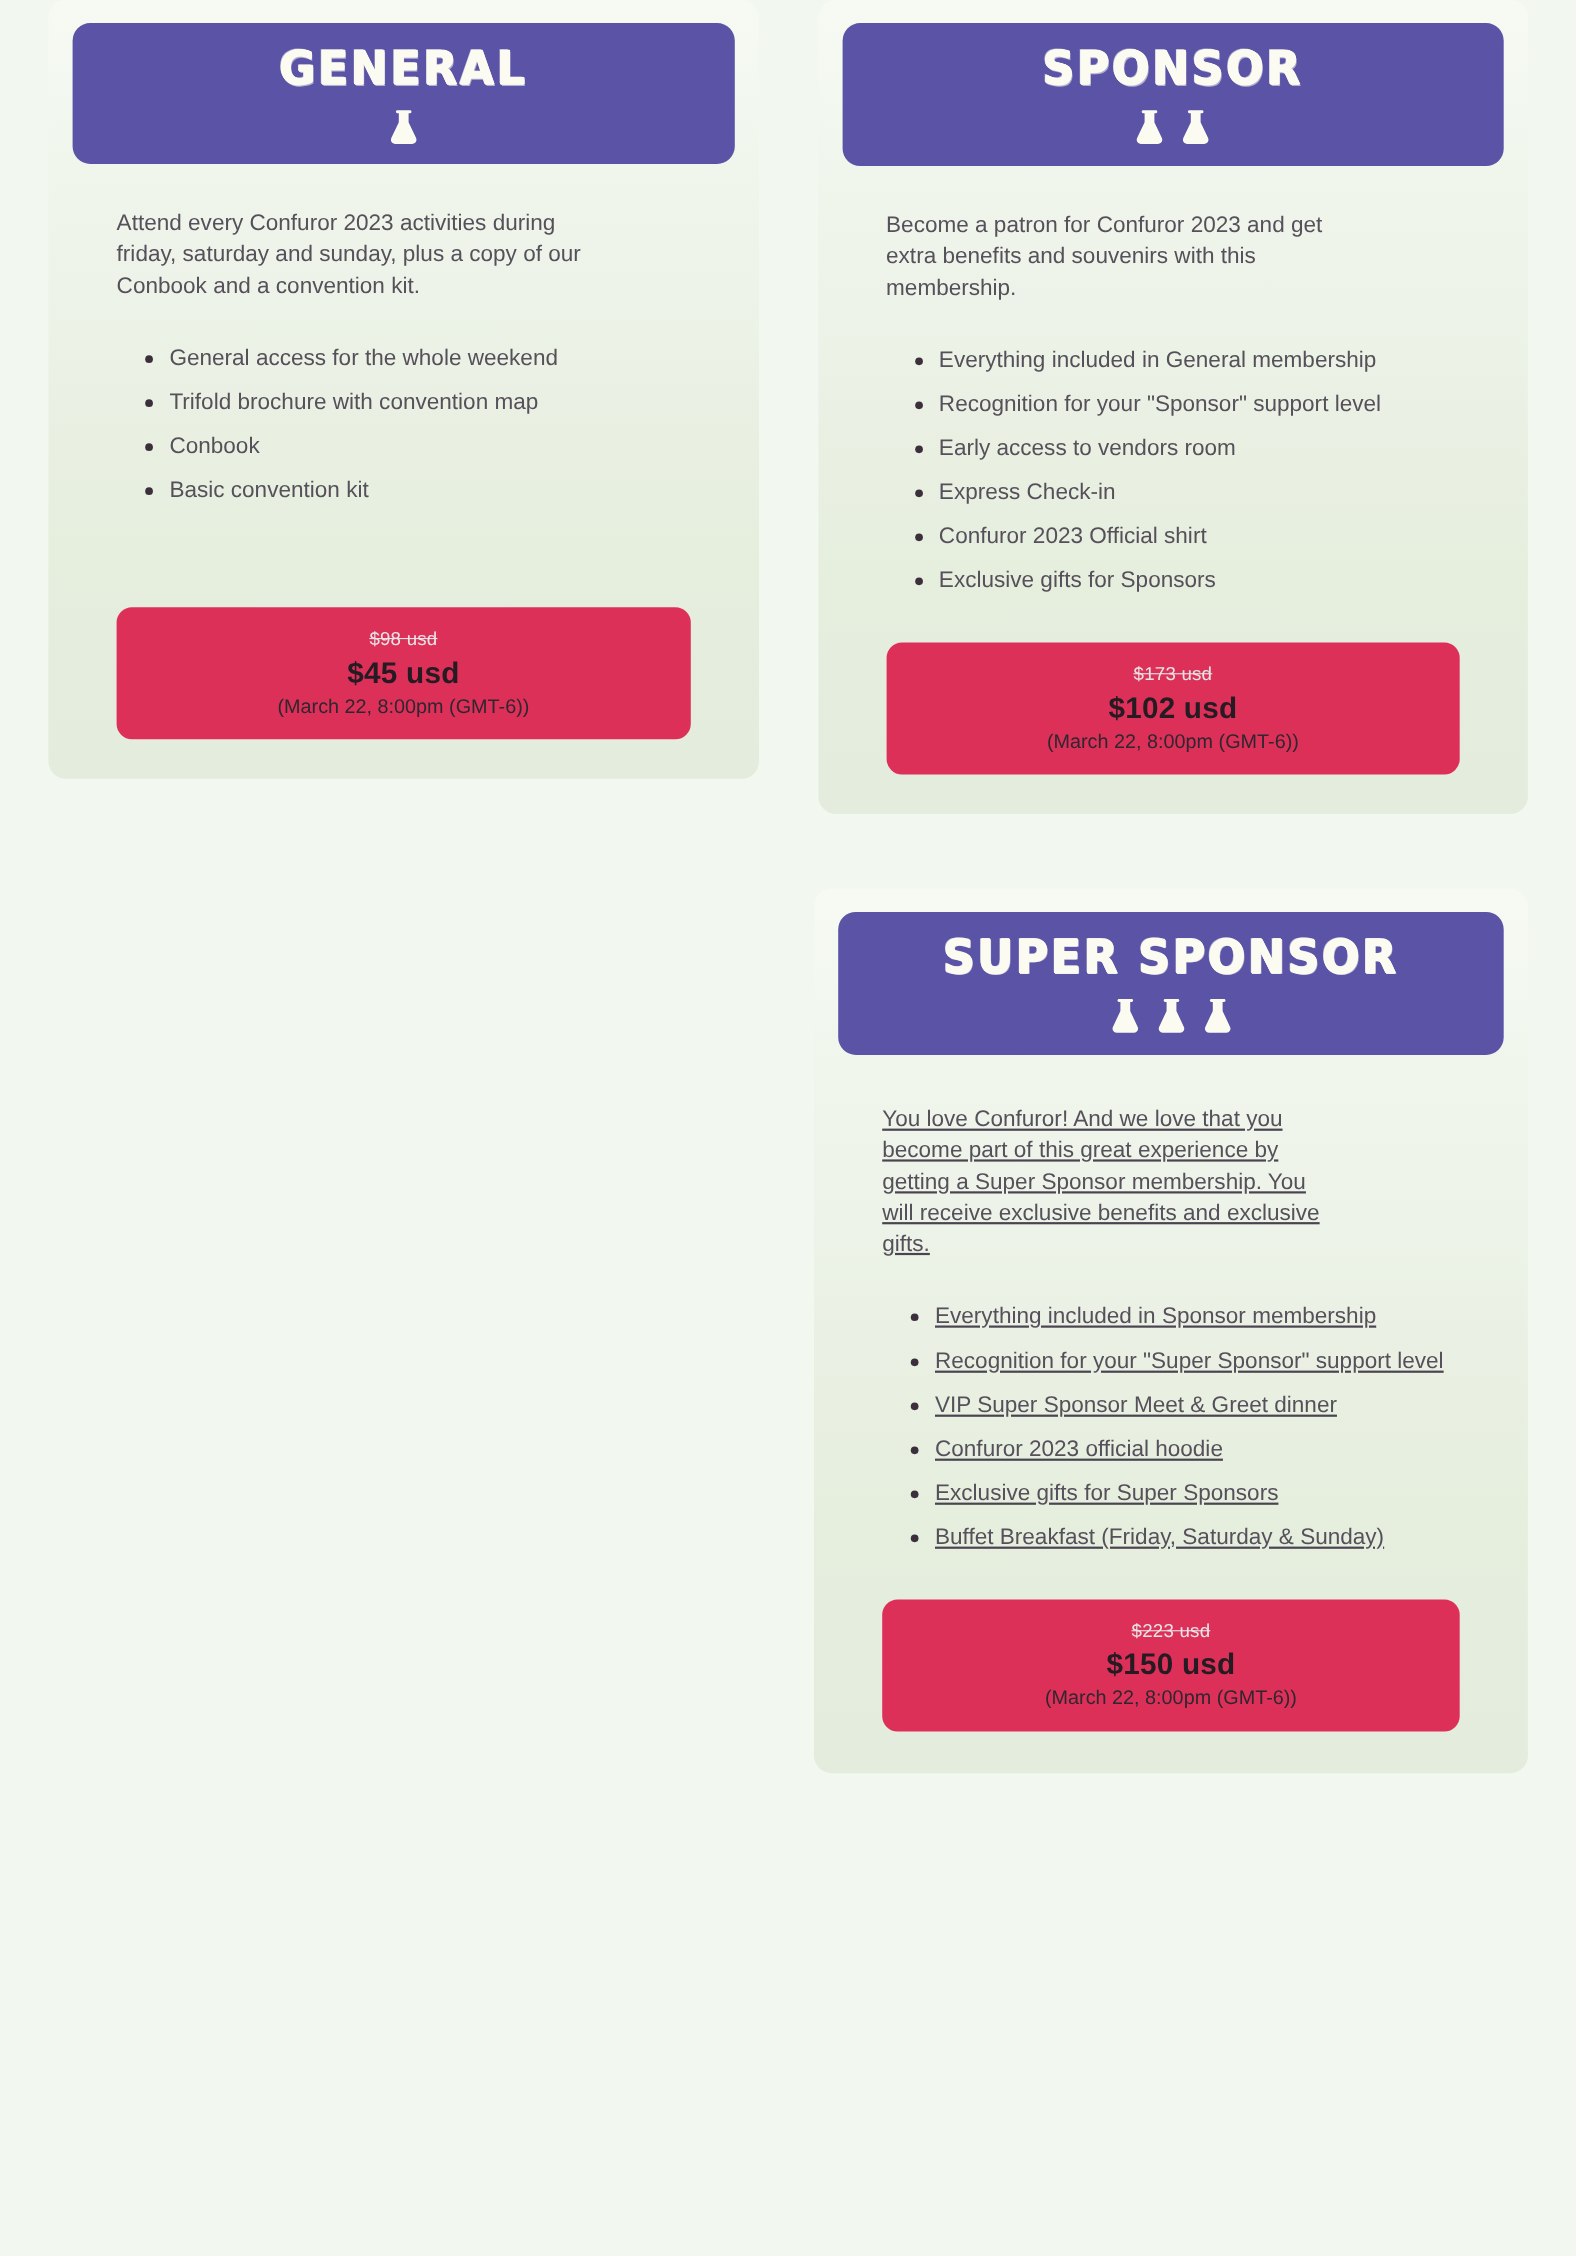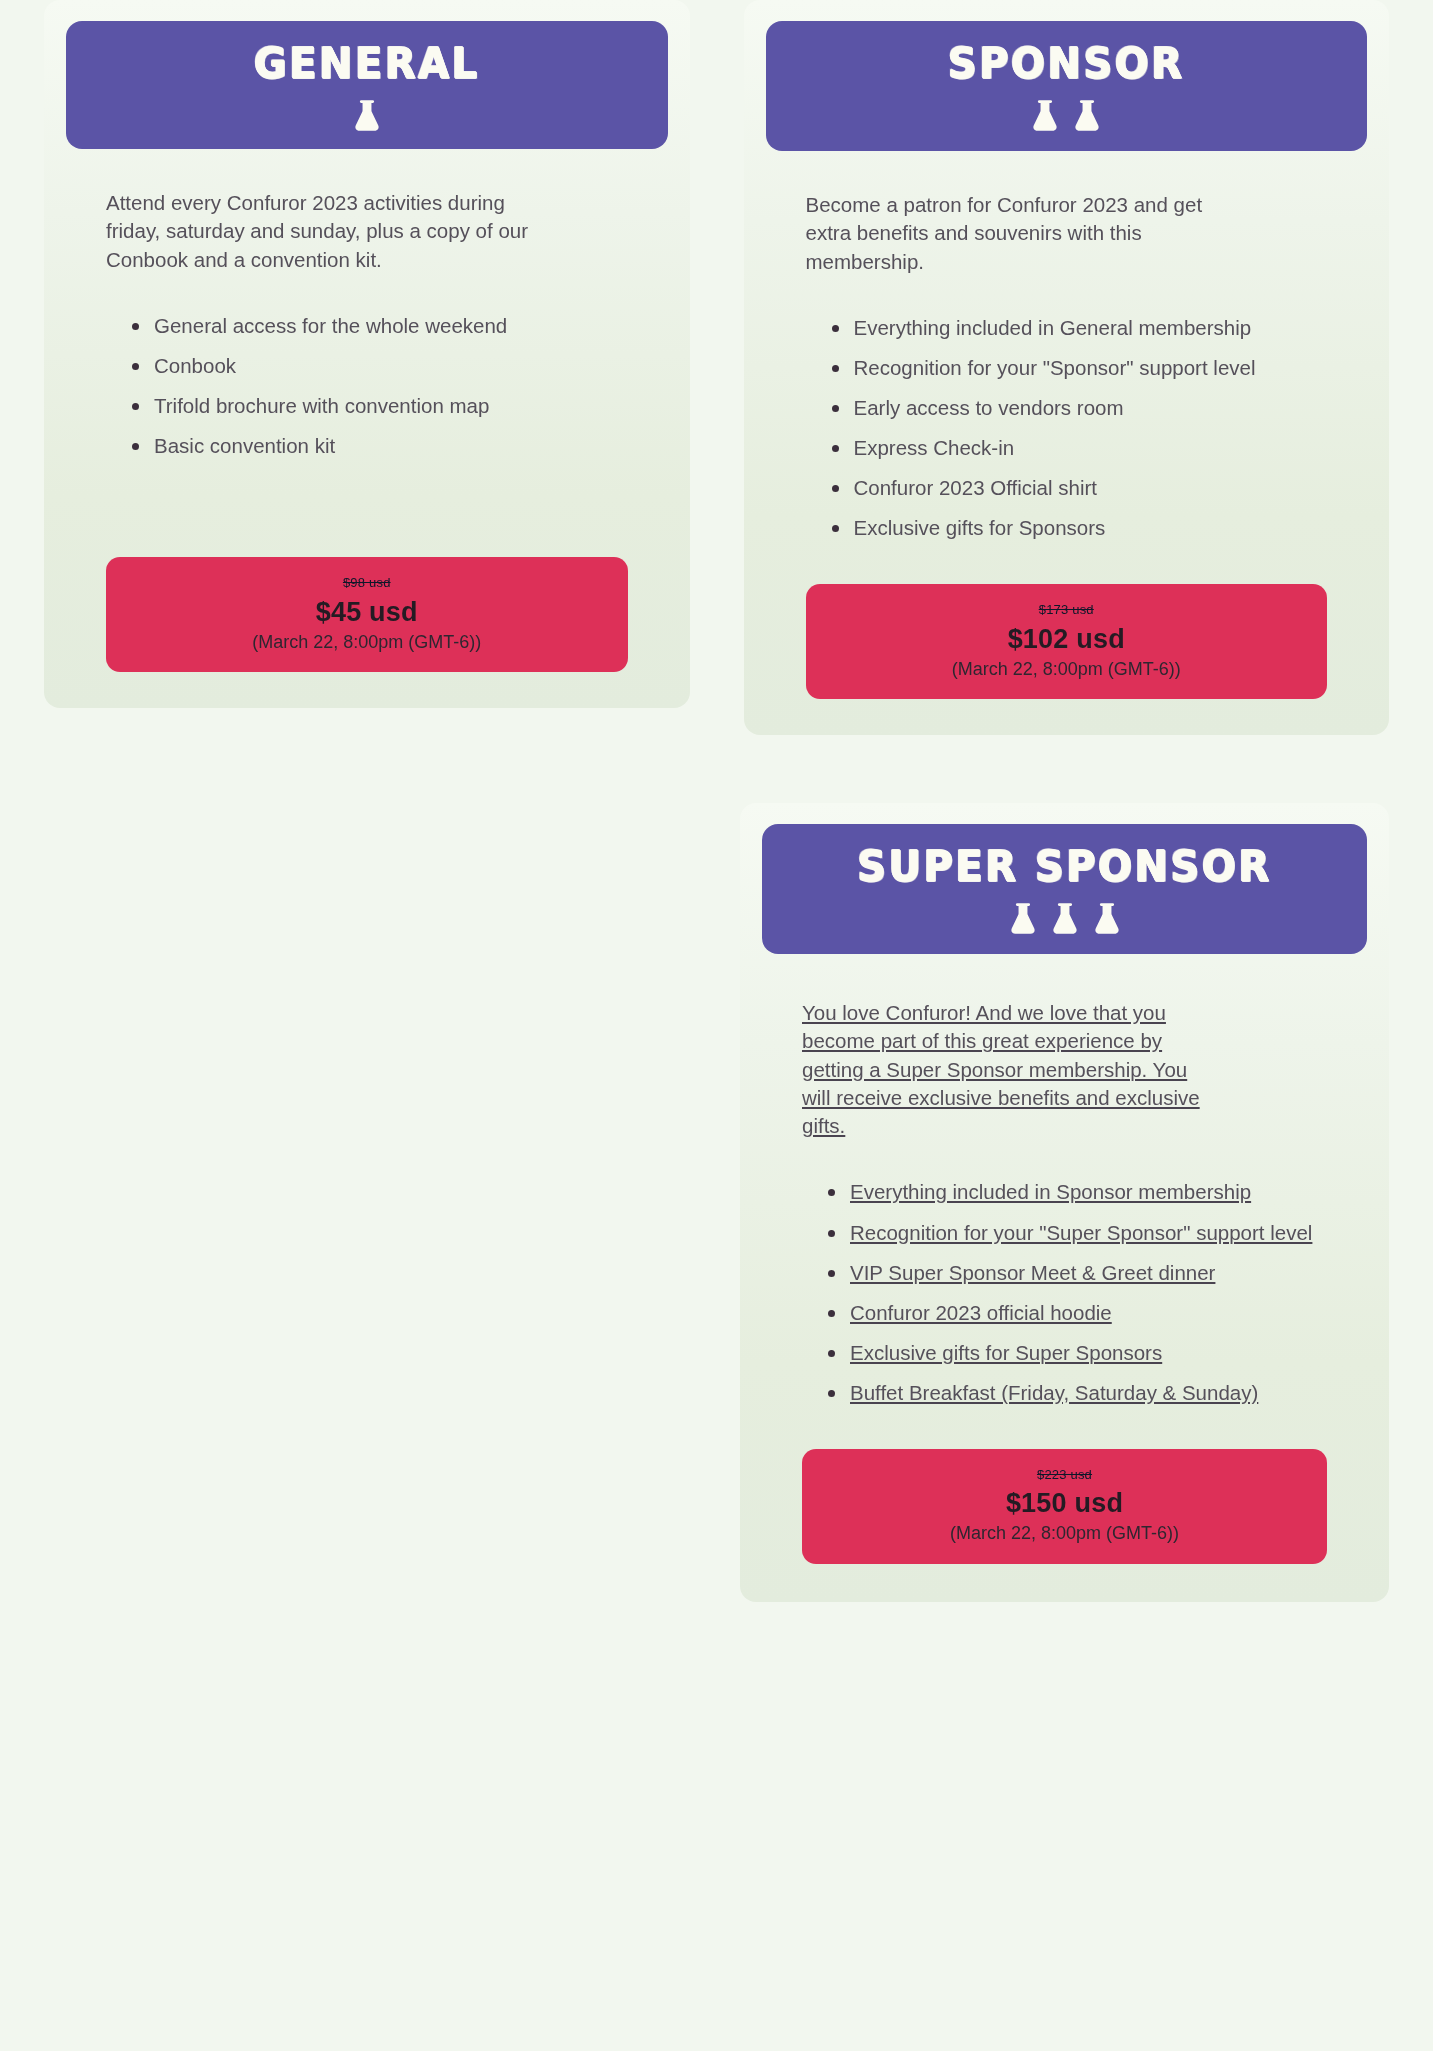--- a/index.html
+++ b/index.html
@@ -153,22 +153,22 @@
     padding: 18px 10px 18px 10px;
     cursor: pointer;
     border: none;
     width: 100%;
     display: block;
     font-family: "Liberation Sans", sans-serif;
   }
 
   .price-old {
     display: block;
-    font-size: 13px;
-    color: #0f172a;
+    font-size: 17px;
+    color: #e5e5e5;
     text-decoration: line-through;
     line-height: 1.25;
     letter-spacing: 0.2px;
   }
 
   .price-new {
     display: block;
     font-size: 27px;
     font-weight: 700;
     color: #241b23;
@@ -209,22 +209,22 @@
           <svg class="flask-icon" width="26" height="32" viewBox="0 0 26 32" aria-hidden="true">
             <path fill="#fbfbf2" d="M7.2 1.2h11.6c.75 0 1.3.6 1.3 1.35s-.55 1.35-1.3 1.35h-1.35v7.55c0 .75.2 1.35.62 1.95l6.1 12.9c1.35 2.85-.5 5.5-3.6 5.5H5.43c-3.1 0-4.95-2.65-3.6-5.5l6.1-12.9c.42-.6.62-1.2.62-1.95V3.9H7.2c-.75 0-1.3-.6-1.3-1.35S6.45 1.2 7.2 1.2z"></path>
           </svg>
         </div>
       </div>
 
       <div class="card-body">
         <p class="card-desc">Attend every Confuror 2023 activities during friday, saturday and sunday, plus a copy of our Conbook and a convention kit.</p>
         <ul class="card-list">
           <li>General access for the whole weekend</li>
+          <li>Trifold brochure with convention map</li>
           <li>Conbook</li>
-          <li>Trifold brochure with convention map</li>
           <li>Basic convention kit</li>
         </ul>
       </div>
 
       <div class="price-wrap">
         <button class="price-btn">
           <span class="price-old">$98 usd</span>
           <span class="price-new">$45 usd</span>
           <span class="price-note">(March 22, 8:00pm (GMT-6))</span>
         </button>

